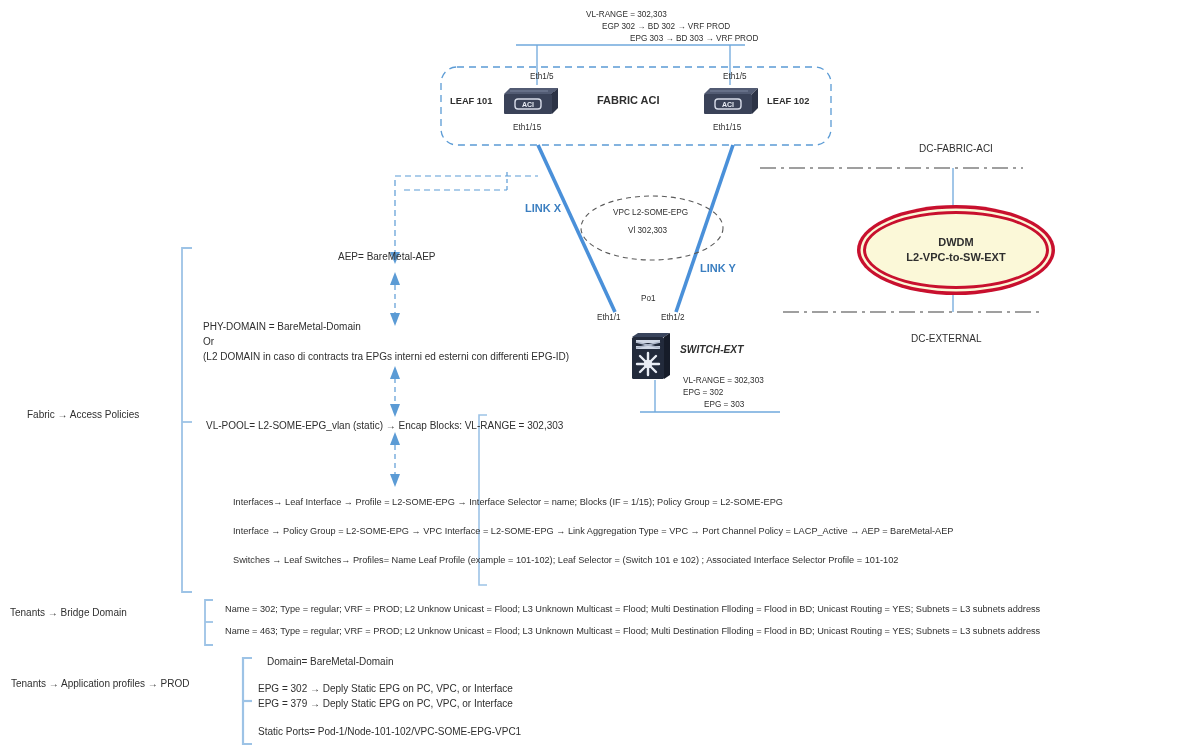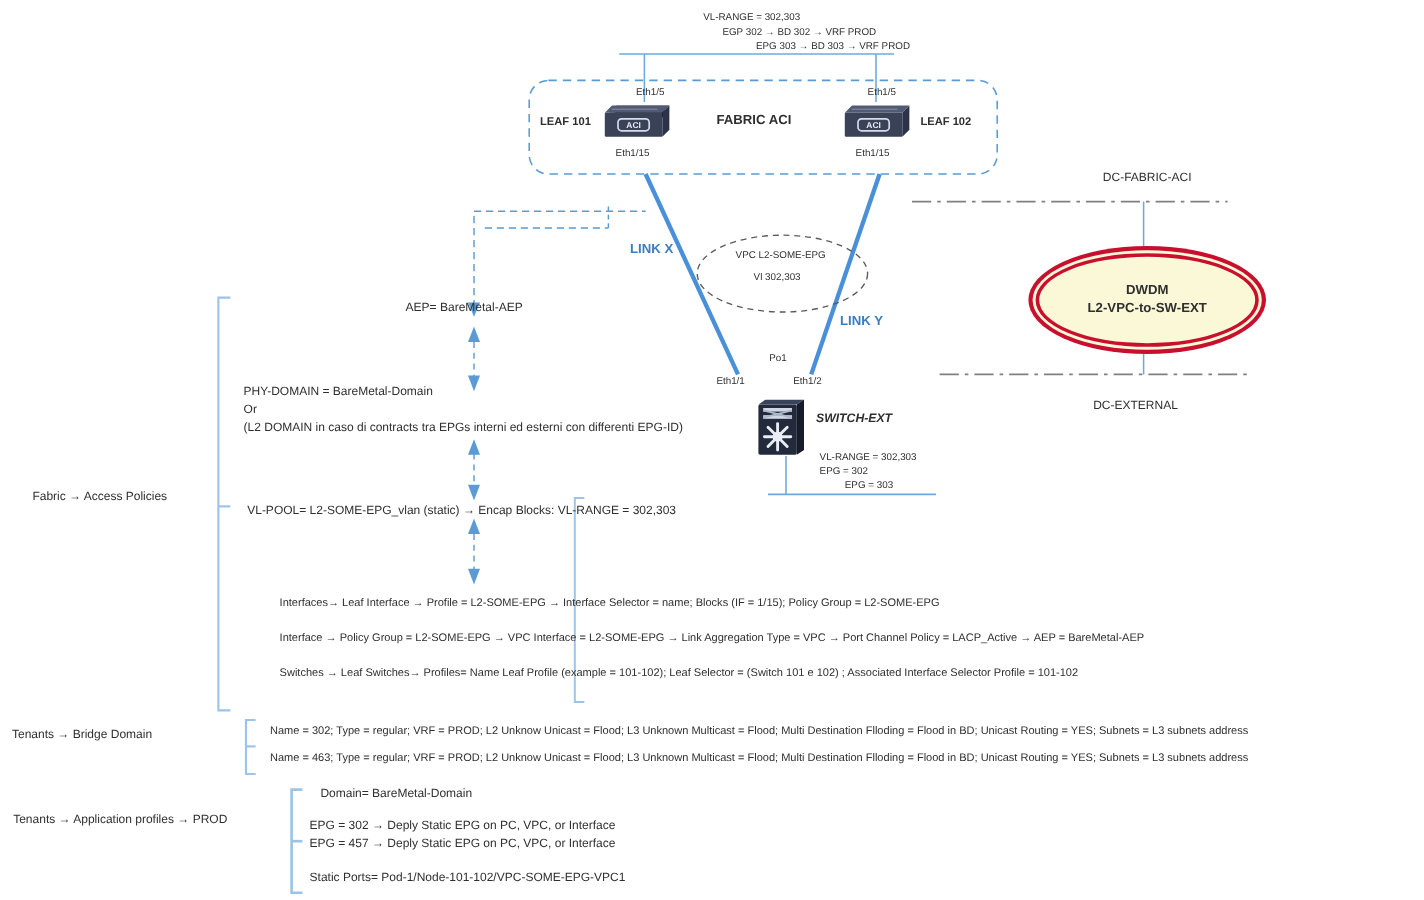--- a/index.html
+++ b/index.html
@@ -198,14 +198,14 @@
 <div class="abs txt t10 dark" style="left:27px;top:409px;">Fabric → Access Policies</div>
 
 <div class="abs txt t10 dark" style="left:10px;top:607px;">Tenants → Bridge Domain</div>
 <div class="abs txt t9 dark" style="left:225px;top:604px;">Name = 302; Type = regular; VRF = PROD; L2 Unknow Unicast = Flood; L3 Unknown Multicast = Flood; Multi Destination Flloding = Flood in BD; Unicast Routing = YES; Subnets = L3 subnets address</div>
 <div class="abs txt t9 dark" style="left:225px;top:626px;">Name = 463; Type = regular; VRF = PROD; L2 Unknow Unicast = Flood; L3 Unknown Multicast = Flood; Multi Destination Flloding = Flood in BD; Unicast Routing = YES; Subnets = L3 subnets address</div>
 
 <div class="abs txt t10 dark" style="left:11px;top:678px;">Tenants → Application profiles → PROD</div>
 
 <div class="abs txt t10 dark" style="left:267px;top:656px;">Domain= BareMetal-Domain</div>
 <div class="abs txt t10 dark" style="left:258px;top:683px;">EPG = 302  → Deply Static EPG on PC, VPC, or Interface</div>
-<div class="abs txt t10 dark" style="left:258px;top:698px;">EPG = 457 → Deply Static EPG on PC, VPC, or Interface</div>
+<div class="abs txt t10 dark" style="left:258px;top:698px;">EPG = 379 → Deply Static EPG on PC, VPC, or Interface</div>
 <div class="abs txt t10 dark" style="left:258px;top:726px;">Static Ports= Pod-1/Node-101-102/VPC-SOME-EPG-VPC1</div>
 
 </body></html>

